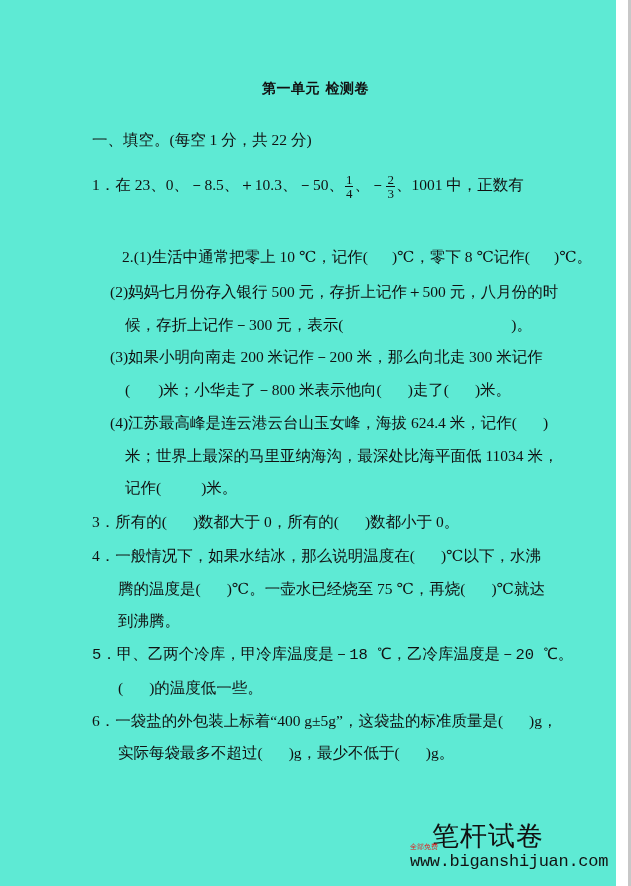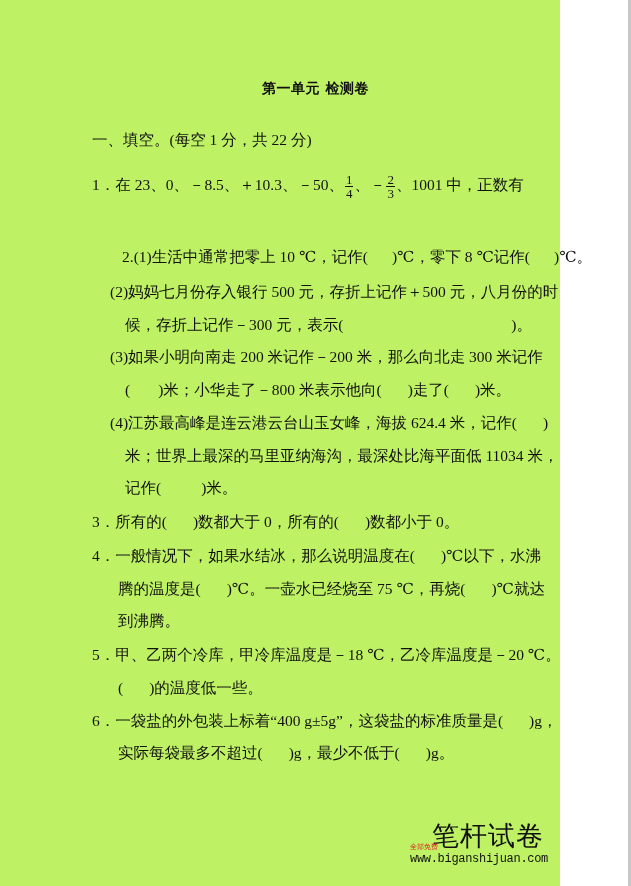--- a/index.html
+++ b/index.html
@@ -1,30 +1,30 @@
 <!DOCTYPE html>
 <html><head>
 <meta charset="utf-8">
 <style>
   html, body { margin: 0; padding: 0; background: #ffffff; }
   body { width: 631px; height: 886px; position: relative; overflow: hidden;
          font-family: "Liberation Serif", "DejaVu Serif", serif; color: #111; }
-  .page { position: absolute; left: 0; top: 0; width: 560px; height: 886px; background: #bef264; }
+  .page { position: absolute; left: 0; top: 0; width: 616px; height: 886px; background: #5eead4; }
   .edge { position: absolute; left: 628px; top: 0; width: 3px; height: 886px; background: #c8c8c8; }
   .title { position: absolute; left: 0; width: 631px; top: 80px; text-align: center;
            font-family: "DejaVu Sans", sans-serif; font-weight: bold; font-size: 14px; letter-spacing: 0.5px; }
   .line { position: absolute; font-size: 15.5px; white-space: nowrap; line-height: 20px; }
   .frac { display: inline-block; vertical-align: middle; text-align: center; font-size: 13px; line-height: 13px; margin: 0 1px; }
   .frac .num { display: block; border-bottom: 1px solid #111; padding: 0 1px; }
   .frac .den { display: block; padding: 0 1px; }
   .blank { display: inline-block; }
   .logo { position: absolute; left: 432px; top: 818px; }
   .logo-main { position: absolute; left: 0; top: 0; font-family: "DejaVu Sans", sans-serif; font-size: 27px; color: #111; letter-spacing: 1px; white-space: nowrap; }
   .logo-tag { position: absolute; left: -22px; top: 24px; font-family: "DejaVu Sans", sans-serif; font-size: 7px; color: #e02020; white-space: nowrap; }
-  .logo-url { position: absolute; left: -22px; top: 34px; font-family: "Liberation Mono", "DejaVu Sans Mono", monospace; font-size: 12px; color: #111; white-space: nowrap; letter-spacing: -0.3px; }
+  .logo-url { position: absolute; left: -22px; top: 34px; font-family: "Liberation Mono", "DejaVu Sans Mono", monospace; font-size: 17px; color: #111; white-space: nowrap; letter-spacing: -0.3px; }
 </style>
 </head>
 <body>
 
 <div class="page">
 
   <div class="title">第一单元 检测卷</div>
 
   <div class="line" style="left:92px; top:130px;">一、填空。(每空 1 分，共 22 分)</div>
 
@@ -59,21 +59,21 @@
   </div>
 
   <div class="line" style="left:92px; top:546px;">
     <span>4．一般情况下，如果水结冰，那么说明温度在(</span><span class="blank" style="width:26px"></span><span>)℃以下，水沸</span>
   </div>
   <div class="line" style="left:118px; top:579px;">
     <span>腾的温度是(</span><span class="blank" style="width:26px"></span><span>)℃。一壶水已经烧至 75 ℃，再烧(</span><span class="blank" style="width:26px"></span><span>)℃就达</span>
   </div>
   <div class="line" style="left:118px; top:611px;">到沸腾。</div>
 
-  <div class="line" style="left:92px; top:645px;">5．甲、乙两个冷库，甲冷库温度是－18 ℃，乙冷库温度是－20 ℃。</div>
+  <div class="line" style="left:92px; top:645px;font-family:Liberation Mono, monospace;">5．甲、乙两个冷库，甲冷库温度是－18 ℃，乙冷库温度是－20 ℃。</div>
   <div class="line" style="left:118px; top:678px;">
     <span>(</span><span class="blank" style="width:26px"></span><span>)的温度低一些。</span>
   </div>
 
   <div class="line" style="left:92px; top:711px;">
     <span>6．一袋盐的外包装上标着“400 g±5g”，这袋盐的标准质量是(</span><span class="blank" style="width:26px"></span><span>)g，</span>
   </div>
   <div class="line" style="left:118px; top:743px;">
     <span>实际每袋最多不超过(</span><span class="blank" style="width:26px"></span><span>)g，最少不低于(</span><span class="blank" style="width:26px"></span><span>)g。</span>
   </div>

